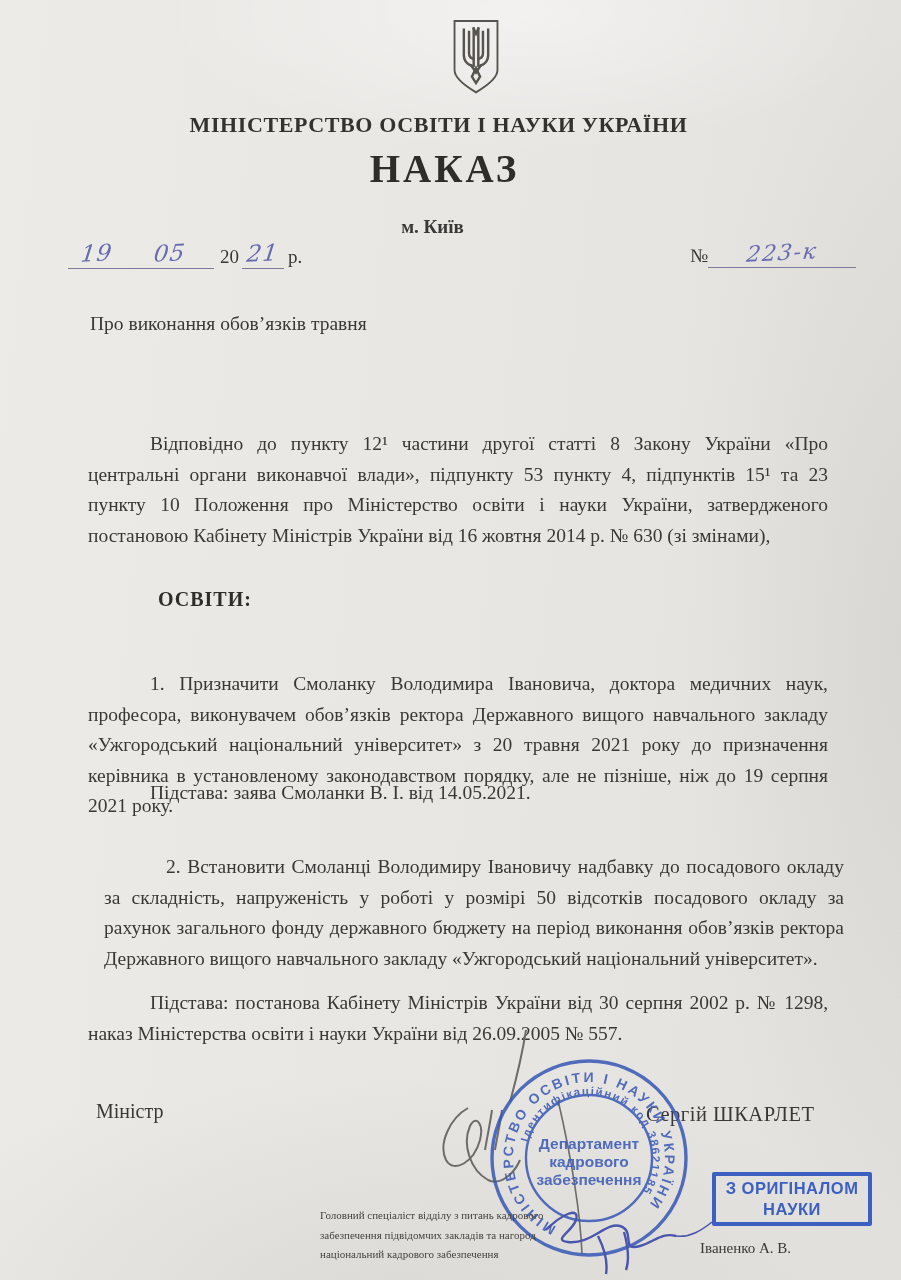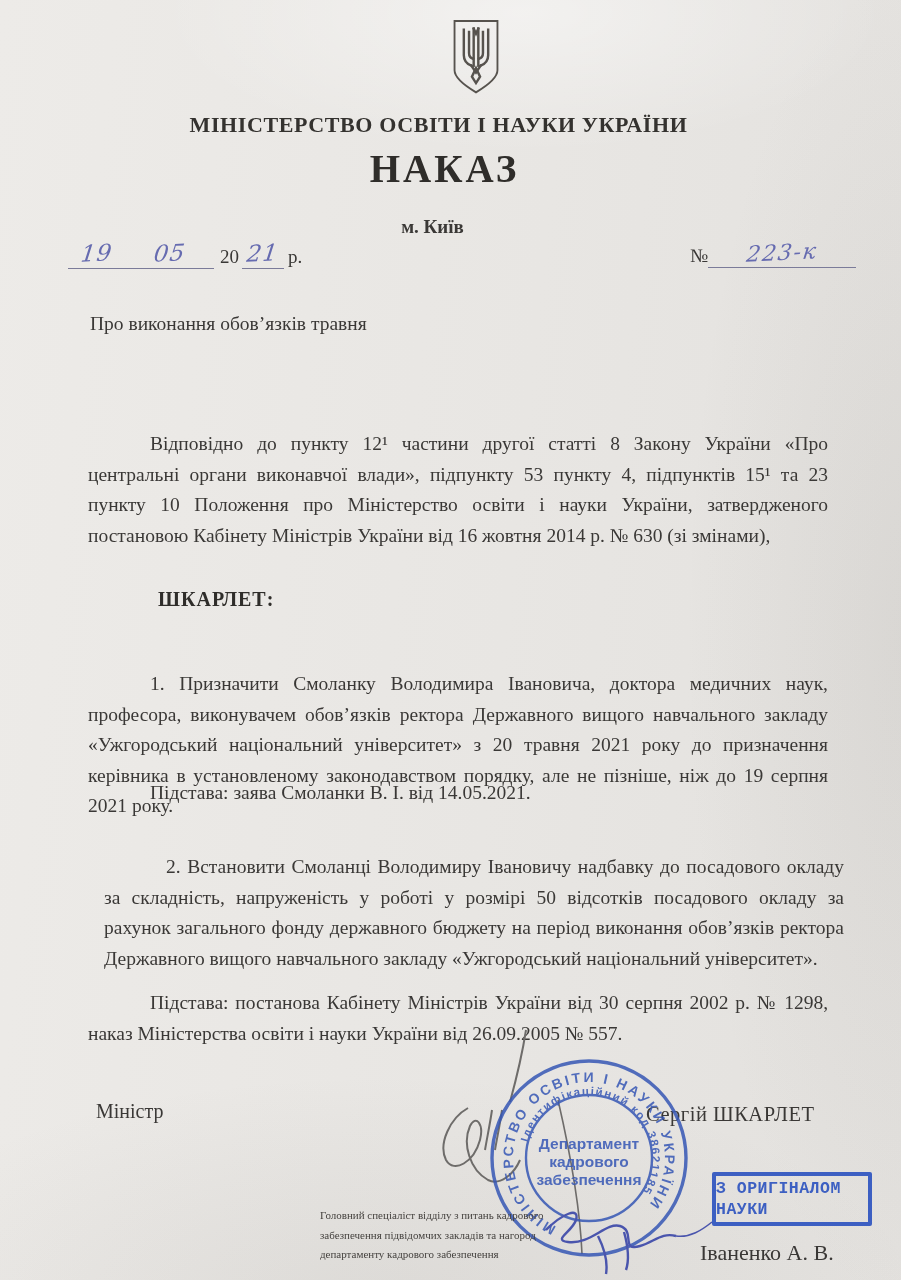--- a/index.html
+++ b/index.html
@@ -47,27 +47,27 @@
   .minister-name{left:646px;top:1103px;font-size:20.5px;letter-spacing:.5px;}
   
   .seal{left:487px;top:1056px;width:204px;height:204px;opacity:.85;}
   .seal text{font-family:"Liberation Sans","DejaVu Sans",sans-serif;}
   .seal-outer-text{font-size:14px;font-weight:bold;letter-spacing:2.6px;}
   .seal-code-text{font-size:11.5px;font-weight:bold;letter-spacing:1.4px;}
   .seal-center-text{font-size:15.5px;font-weight:bold;}
   
   .copy-stamp{left:712px;top:1172px;width:152px;height:46px;
     border:4px solid #2f55c0;border-radius:2px;color:#2f55c0;
-    font-family:Liberation Mono, monospace;
-    font-weight:bold;font-size:16.5px;letter-spacing:.5px;
+    font-family:Liberation Sans, sans-serif;
+    font-weight:bold;font-size:16.5px;letter-spacing:.5px;text-align:center;
     display:flex;flex-direction:column;justify-content:center;line-height:21px;
     opacity:.92;}
   
   .certifier{left:320px;top:1206px;width:310px;font-size:11px;line-height:19.5px;color:#45423f;}
-  .certifier-name{left:700px;top:1240px;font-size:22px;}
+  .certifier-name{left:700px;top:1240px;font-size:15px;}
   
   .sig{pointer-events:none;}
 </style>
 </head>
 <body>
 
 <div class="page">
 
   <svg class="abs emblem" viewBox="0 0 100 134">
     <path d="M13 5 H87 V90 Q87 106 50 128 Q13 106 13 90 Z" fill="none" stroke="#57534e" stroke-width="3.2"></path>
@@ -91,21 +91,21 @@
   <div class="abs date-row">
     <span class="slot" style="width:58px"><span class="hw hw-big">19</span></span><span class="slot" style="width:88px"><span class="hw hw-big">05</span></span><span style="padding:0 3px 0 6px;">20</span><span class="slot" style="width:42px"><span class="hw hw-big">21</span></span><span style="padding-left:4px;">р.</span>
     <span class="num-group">
       <span>№</span><span class="slot" style="width:148px"><span class="hw" style="font-size:22px;letter-spacing:1.5px;position:relative;top:-2px;">223-к</span></span>
     </span>
   </div>
 
   <div class="abs subject">Про виконання обов’язків травня</div>
 
   <div class="abs para preamble">Відповідно до пункту 12¹ частини другої статті 8 Закону України «Про центральні органи виконавчої влади», підпункту 53 пункту 4, підпунктів 15¹ та 23 пункту 10 Положення про Міністерство освіти і науки України, затвердженого постановою Кабінету Міністрів України від 16 жовтня 2014 р. № 630 (зі змінами),</div>
-  <div class="abs order-word">ШКАРЛЕТ:</div>
+  <div class="abs order-word">ОСВІТИ:</div>
   <div class="abs para item1">1. Призначити Смоланку Володимира Івановича, доктора медичних наук, професора, виконувачем обов’язків ректора Державного вищого навчального закладу «Ужгородський національний університет» з 20 травня 2021 року до призначення керівника в установленому законодавством порядку, але не пізніше, ніж до 19 серпня 2021 року.</div>
   <div class="abs basis1">Підстава: заява Смоланки В. І. від 14.05.2021.</div>
   <div class="abs para item2">2. Встановити Смоланці Володимиру Івановичу надбавку до посадового окладу за складність, напруженість у роботі у розмірі 50 відсотків посадового окладу за рахунок загального фонду державного бюджету на період виконання обов’язків ректора Державного вищого навчального закладу «Ужгородський національний університет».</div>
   <div class="abs para basis2">Підстава: постанова Кабінету Міністрів України від 30 серпня 2002 р. № 1298, наказ Міністерства освіти і науки України від 26.09.2005 № 557.</div>
 
   <div class="abs minister">Міністр</div>
   <div class="abs minister-name">Сергій ШКАРЛЕТ</div>
 
   <svg class="abs sig" style="left:430px;top:1022px;width:170px;height:240px;" viewBox="0 0 170 240">
     <g fill="none" stroke="#6e6c6a" stroke-width="2">
@@ -145,17 +145,17 @@
   </svg>
 
   <div class="abs copy-stamp">
     <div>З ОРИГІНАЛОМ</div>
     <div>НАУКИ</div>
   </div>
 
   <div class="abs certifier">
     <div>Головний спеціаліст відділу з питань кадрового</div>
     <div>забезпечення підвідомчих закладів та нагород</div>
-    <div>департаменту кадрового забезпечення</div>
+    <div>національний кадрового забезпечення</div>
   </div>
   <div class="abs certifier-name">Іваненко А. В.</div>
 
 </div>
 
 </body></html>

